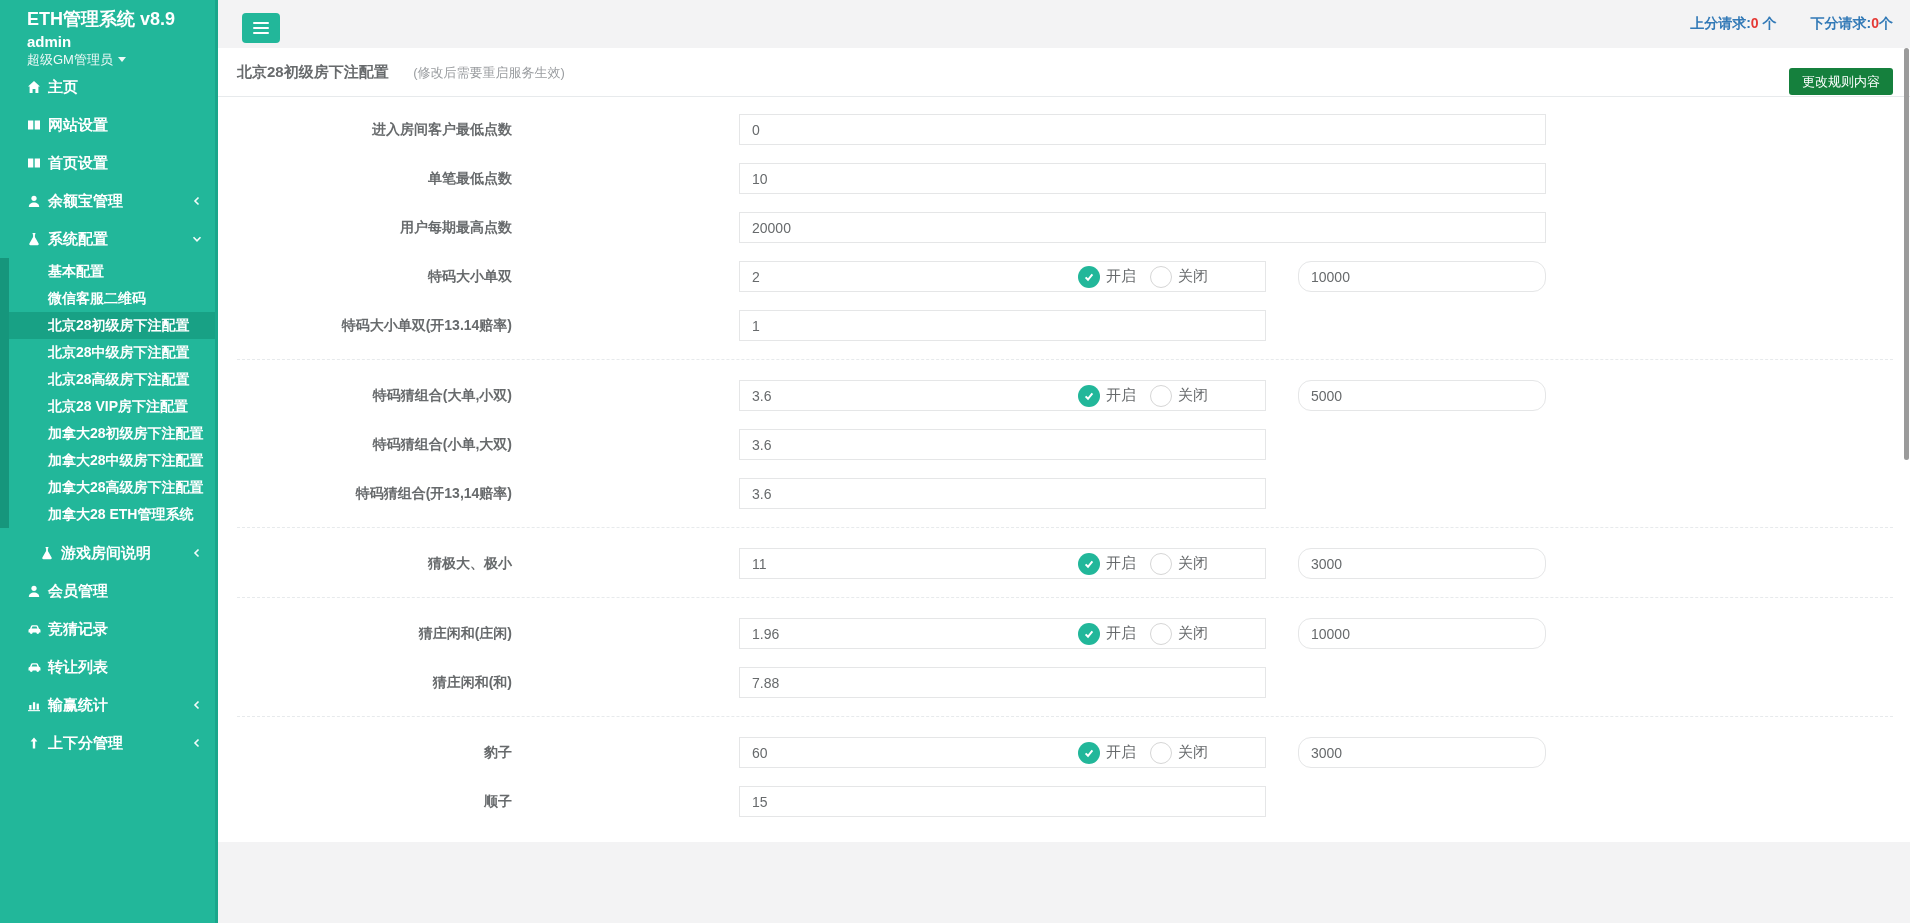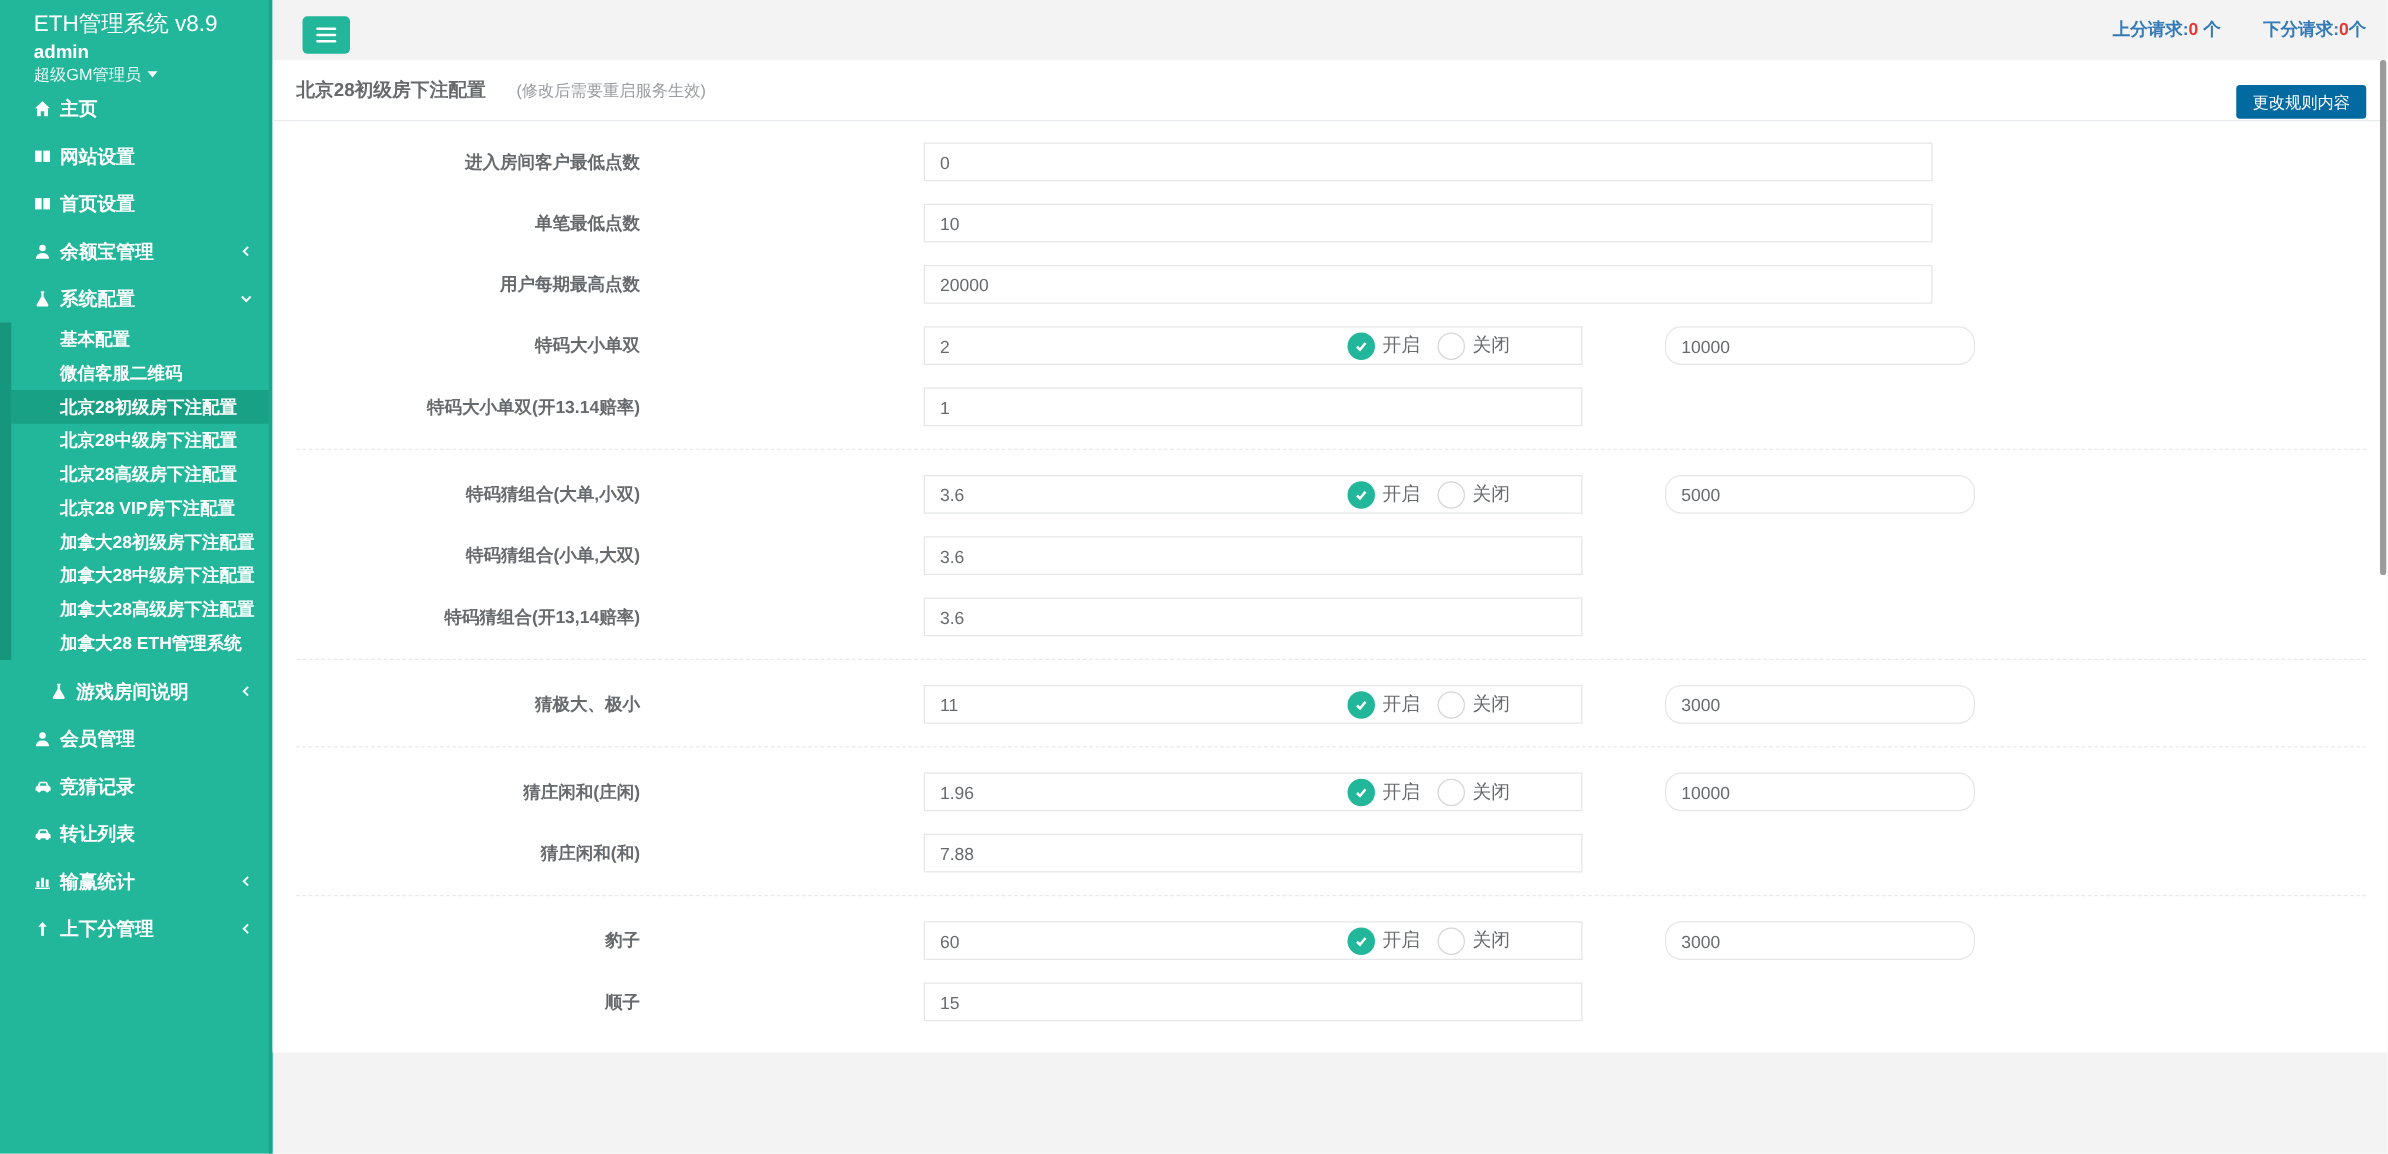--- a/index.html
+++ b/index.html
@@ -3,21 +3,21 @@
 <meta charset="utf-8">
 <style>
   * { margin:0; padding:0; box-sizing:border-box; }
   html,body { width:1910px; height:923px; overflow:hidden; }
   body { background:#f3f3f4; font-family:"Liberation Sans","DejaVu Sans",sans-serif; }
   .app { position:relative; width:1910px; height:923px; }
 
   
   .sidebar { position:absolute; left:0; top:0; bottom:0; width:218px;
              background:#22b79a; border-right:3px solid #1aa68b; }
-  .brand { padding:9px 0 0 27px; color:#fff; font-size:18px; font-weight:normal; line-height:21px; }
+  .brand { padding:9px 0 0 27px; color:#fff; font-size:18px; font-weight:bold; line-height:21px; }
   .user-name { padding:3px 0 0 27px; color:#fff; font-size:15px; font-weight:bold; line-height:17px; }
   .user-role { padding:2px 0 0 27px; color:rgba(255,255,255,.92); font-size:13px; line-height:15px;
                display:flex; align-items:center; gap:5px; cursor:pointer; }
   .caret-down { width:0; height:0; border-left:4px solid transparent; border-right:4px solid transparent;
                 border-top:5px solid rgba(255,255,255,.92); display:inline-block; }
   .nav { margin-top:1px; }
   .nav-item { position:relative; height:38px; display:flex; align-items:center; padding-left:27px;
               color:#fff; font-size:15px; font-weight:bold; cursor:pointer; }
   .nav-item .ico { width:21px; display:flex; align-items:center; }
   .nav-item .chev { position:absolute; right:13px; top:50%; transform:translateY(-50%); display:flex; opacity:.95; }
@@ -36,33 +36,33 @@
   .menu-toggle i { display:block; width:16px; height:2px; background:#fff; border-radius:1px; }
   .toplinks { position:absolute; right:17px; top:0; height:48px; display:flex; align-items:center; gap:34px; }
   .toplink { color:#337ab7; font-size:14px; cursor:pointer; white-space:nowrap;font-weight:bold; }
   .toplink .cnt { color:#e53935; }
 
   
   .card { background:#fff; height:794px; }
   .card-header { height:49px; border-bottom:1px solid #e7eaec; position:relative; padding:15px 0 0 19px; }
   .card-title { font-size:15px; font-weight:bold; color:#676a6c; }
   .card-note { font-size:13px; color:#9a9da0; margin-left:20px; }
-  .rule-btn { position:absolute; top:20px; right:17px; height:27px; padding:0 13px; background:#0369a1;
+  .rule-btn { position:absolute; top:20px; right:17px; height:27px; padding:0 13px; background:#15803d;
               color:#fff; border:none; border-radius:3px; font-size:13px; cursor:pointer;
               font-family:inherit; }
 
   .form { padding:17px 17px 0 19px; }
   .frow { position:relative; height:31px; margin-bottom:18px; width:1656px; }
   .flabel { position:absolute; left:0; top:0; width:275px; line-height:31px; text-align:right;
             color:#676a6c; font-size:14px; font-weight:bold; white-space:nowrap; }
   .finput { position:absolute; top:0; height:31px; border:1px solid #e5e6e7; background:#fff;
             color:#676a6c; font-size:14px; padding:0 12px; font-family:inherit; outline:none; }
   .finput.main { left:284px; width:527px; }
   .finput.main.wide { width:807px; }
-  .finput.limit { left:1095px; width:248px;border-radius:13px; }
+  .finput.limit { left:1061px; width:248px;border-radius:13px; }
   .toggle { position:absolute; left:841px; top:0; height:31px; display:flex; align-items:center;
             color:#676a6c; font-size:15px; }
   .radio { width:22px; height:22px; border-radius:50%; display:flex; align-items:center;
            justify-content:center; cursor:pointer; flex:0 0 auto; }
   .radio.on { background:#22b79a; }
   .radio.off { background:#fff; border:1px solid #d6d6d6; }
   .tlabel { margin:0 14px 0 6px; }
   .divider { border-top:1px dashed #e7eaec; margin:6px 0 20px; width:1656px; }
 
   .scrollbar-track { position:absolute; right:0; top:48px; bottom:0; width:7px; background:transparent; }

